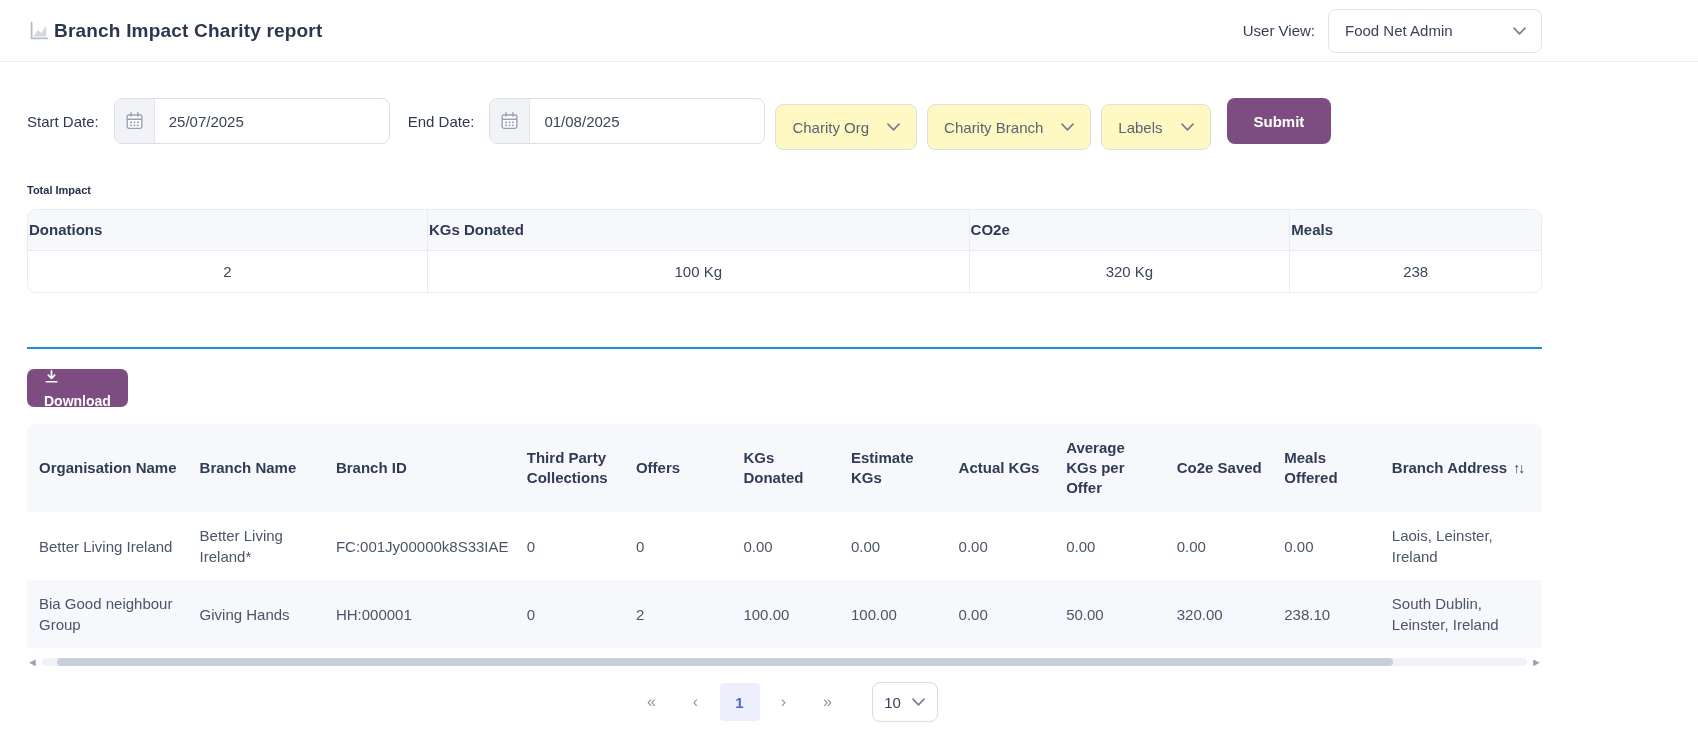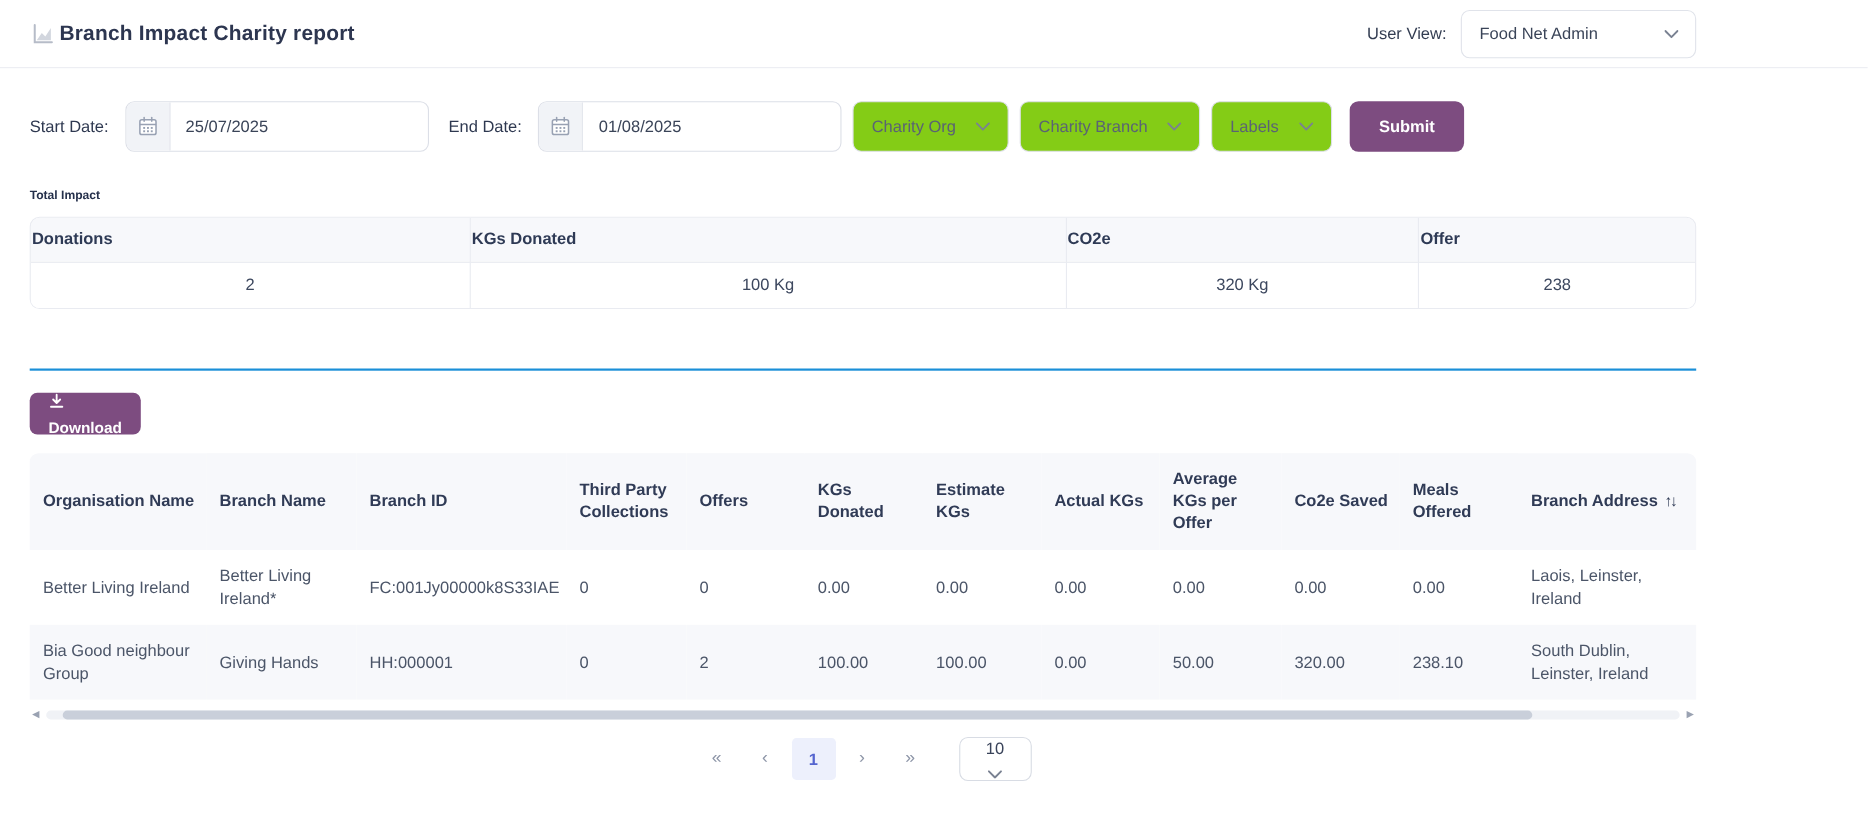--- a/index.html
+++ b/index.html
@@ -28,23 +28,23 @@
   .f-label{ font-size:15px; color:#2e3850; margin-right:5px; white-space:nowrap; }
   .date-group{
     display:flex; align-items:stretch; height:46px; width:276px; background:#fff;
     border:1px solid #dcdfe7; border-radius:8px; overflow:hidden;
   }
   .cal-seg{ width:40px; background:#f1f3f7; border-right:1px solid #e4e7ed;
     display:flex; align-items:center; justify-content:center; }
   .date-input{ flex:1; border:none; outline:none; padding:0 14px; font-size:15px;
     color:#3a4458; font-family:inherit; background:transparent; }
   .dropdown-btn{
-    height:46px; background:#84cc16; border:1px solid #dcdfe7; border-radius:8px;
+    height:46px; background:#fef9c3; border:1px solid #dcdfe7; border-radius:8px;
     display:flex; align-items:center; gap:18px; padding:0 16px; font-size:15px;
-    color:#5a6374; cursor:pointer; white-space:nowrap;
+    color:#5a6374; cursor:pointer; white-space:nowrap;margin-top:12px;
   }
   .submit-btn{
     height:46px; padding:0 27px; margin-left:6px; border:none; border-radius:8px;
     font-family:inherit; font-size:15px; font-weight:700; color:#fff; cursor:pointer;
   }
   
   .section-title{ margin:34px 0 0 27px; font-size:11px; font-weight:700; color:#25304b; }
   .impact-wrap{ width:1515px; margin:13px 0 0 27px; border:1px solid #e9ebf1;
     border-radius:9px; overflow:hidden; }
   table.impact{ width:100%; border-collapse:collapse; table-layout:fixed; }
@@ -93,21 +93,21 @@
   
   .pagination{ width:1515px; margin:14px 0 0 27px; display:flex; align-items:center;
     justify-content:center; gap:4px; }
   .page-btn{ width:40px; height:38px; display:flex; align-items:center; justify-content:center;
     font-size:16px; color:#8e96a8; cursor:pointer; user-select:none; }
   .page-current{ width:40px; height:38px; display:flex; align-items:center; justify-content:center;
     background:#edf0fc; border-radius:4px; font-size:15px; font-weight:600; color:#5565cf; cursor:pointer; }
   .page-size{
     width:66px; height:40px; margin-left:20px; border:1px solid #d8dce4; border-radius:8px;
     display:flex; align-items:center; justify-content:center; gap:11px; background:#fff;
-    font-size:15px; color:#39435a; cursor:pointer;flex-direction:column;
+    font-size:15px; color:#39435a; cursor:pointer;
   }
   svg{ display:block; }
 </style>
 </head>
 <body>
 
 
 
 
 <div class="app-header">
@@ -213,21 +213,21 @@
         <col style="width:26.4%">
         <col style="width:35.8%">
         <col style="width:21.2%">
         <col style="width:16.6%">
       </colgroup>
     <thead>
       <tr>
         <th>Donations</th>
         <th>KGs Donated</th>
         <th>CO2e</th>
-        <th>Offer</th>
+        <th>Meals</th>
       </tr>
     </thead>
     <tbody>
       <tr>
         <td>2</td>
         <td>100 Kg</td>
         <td>320 Kg</td>
         <td>238</td>
       </tr>
     </tbody>

